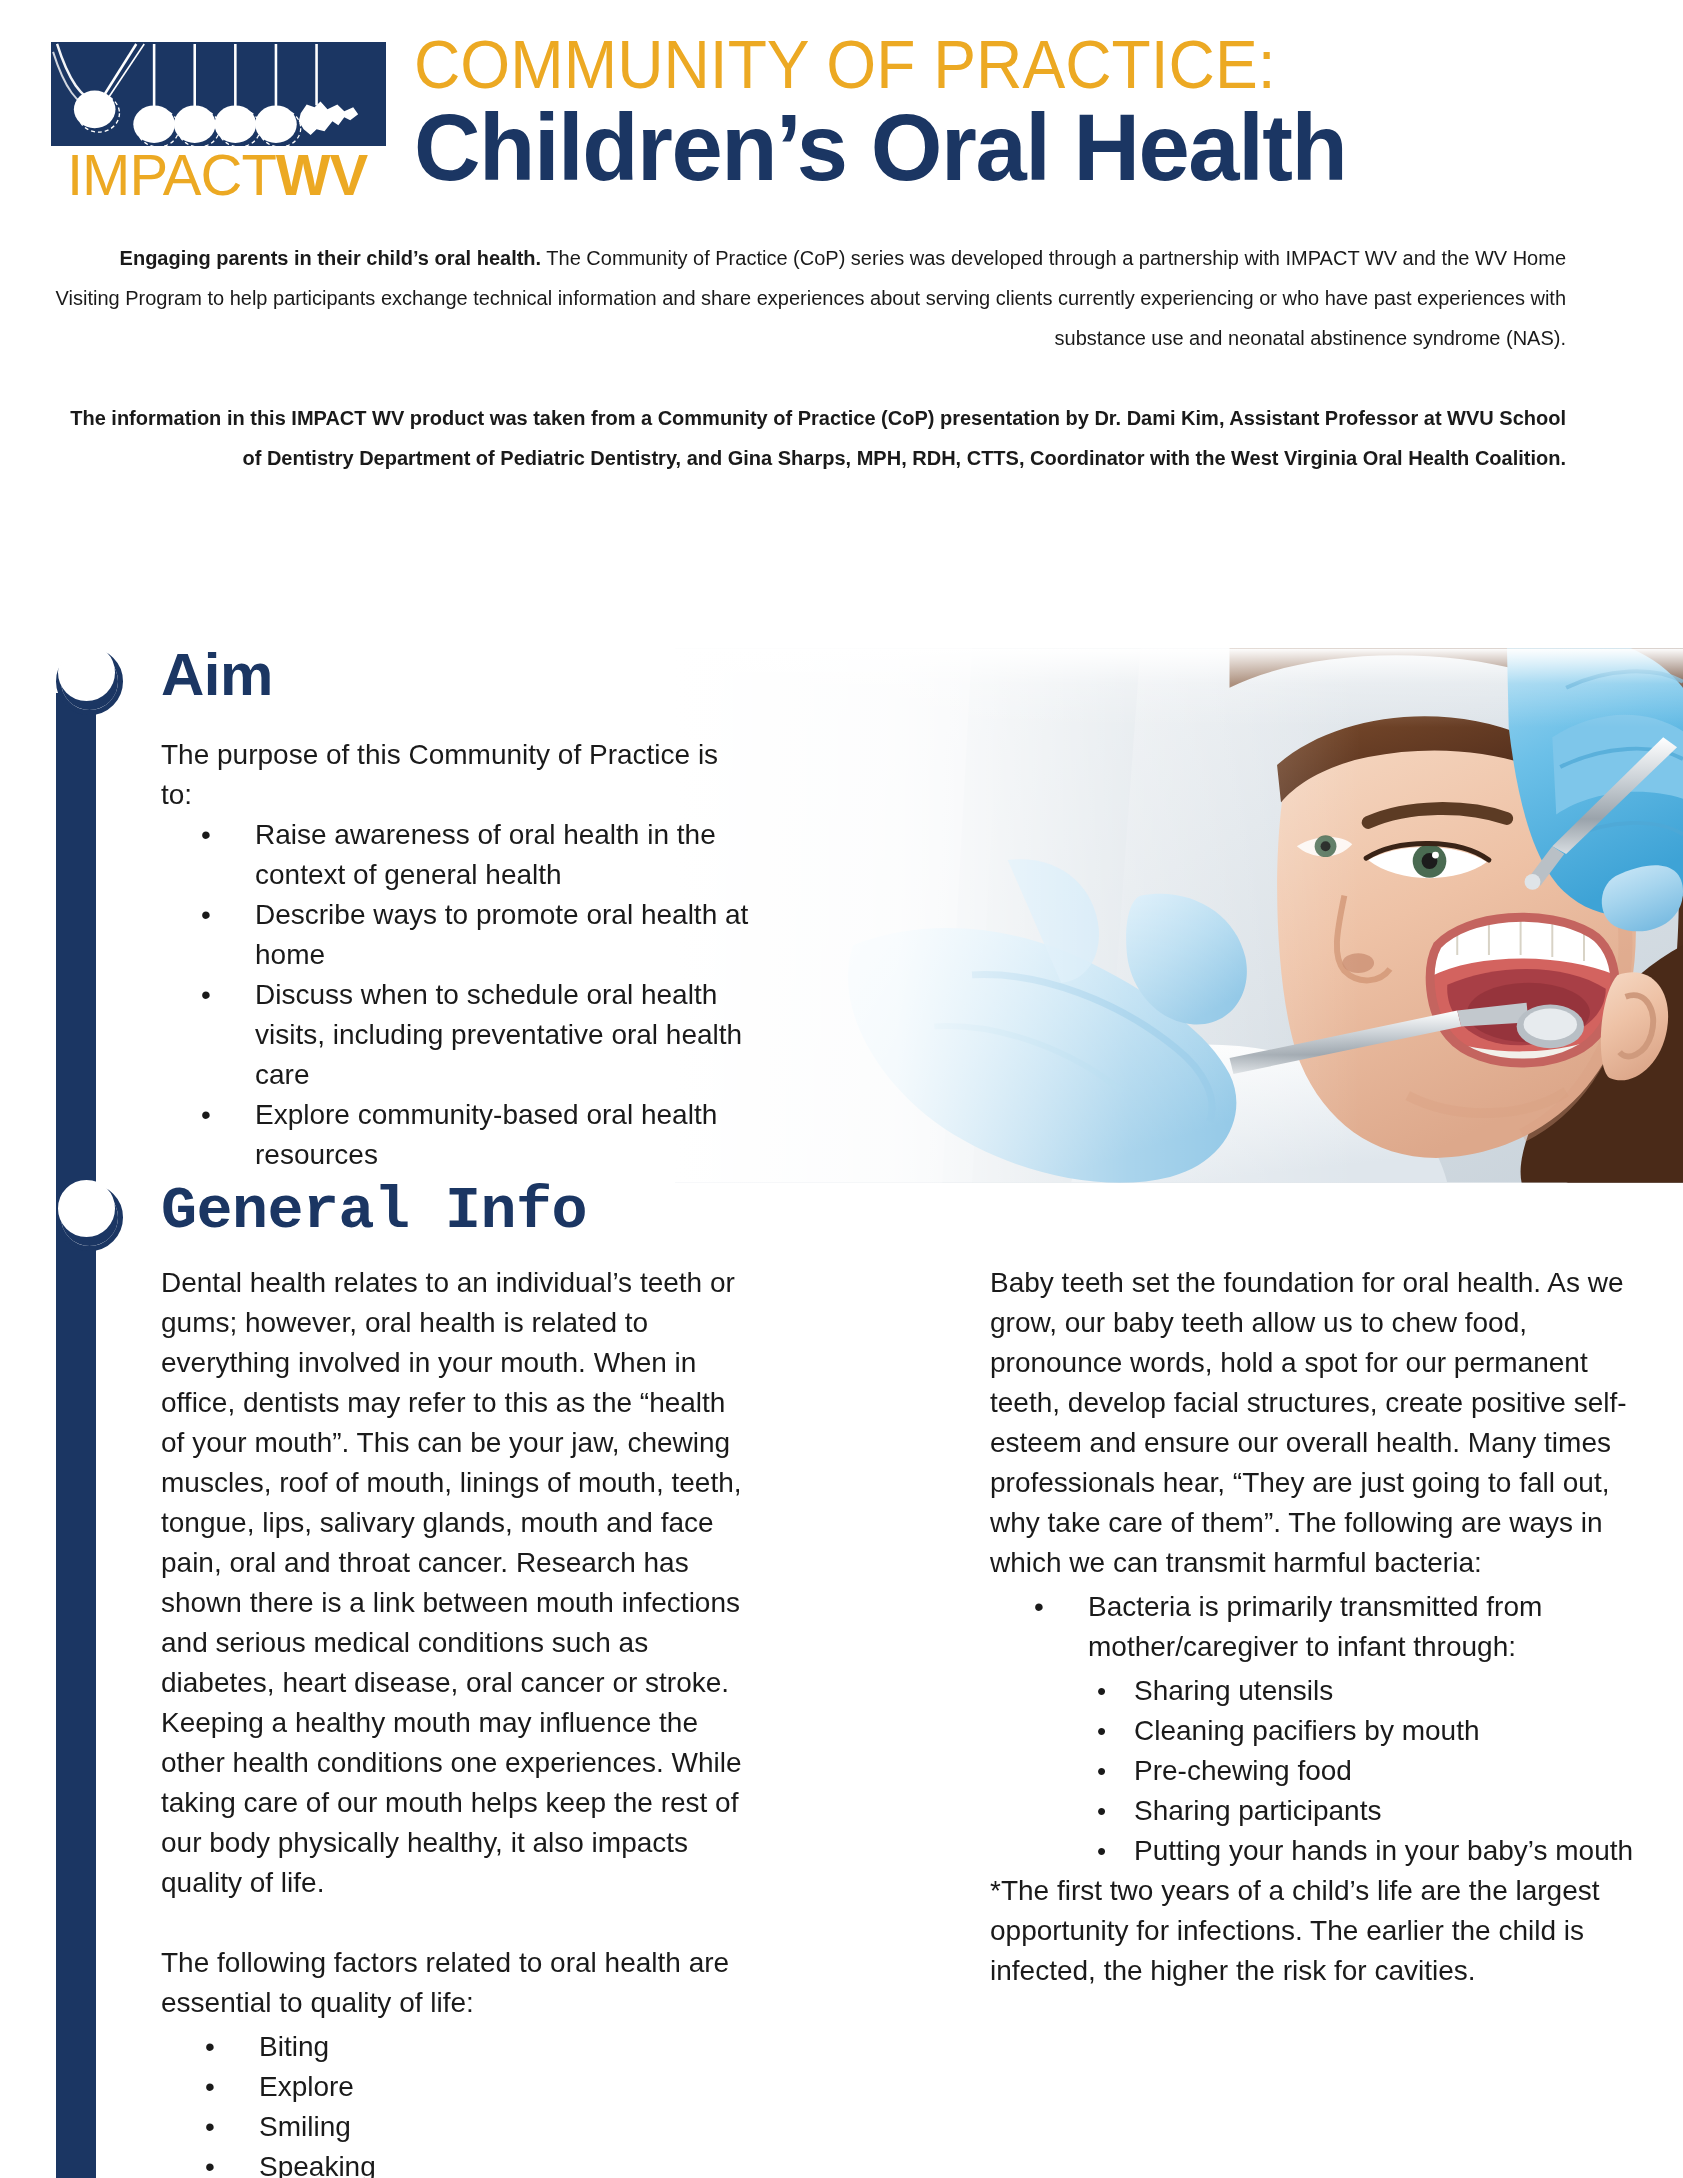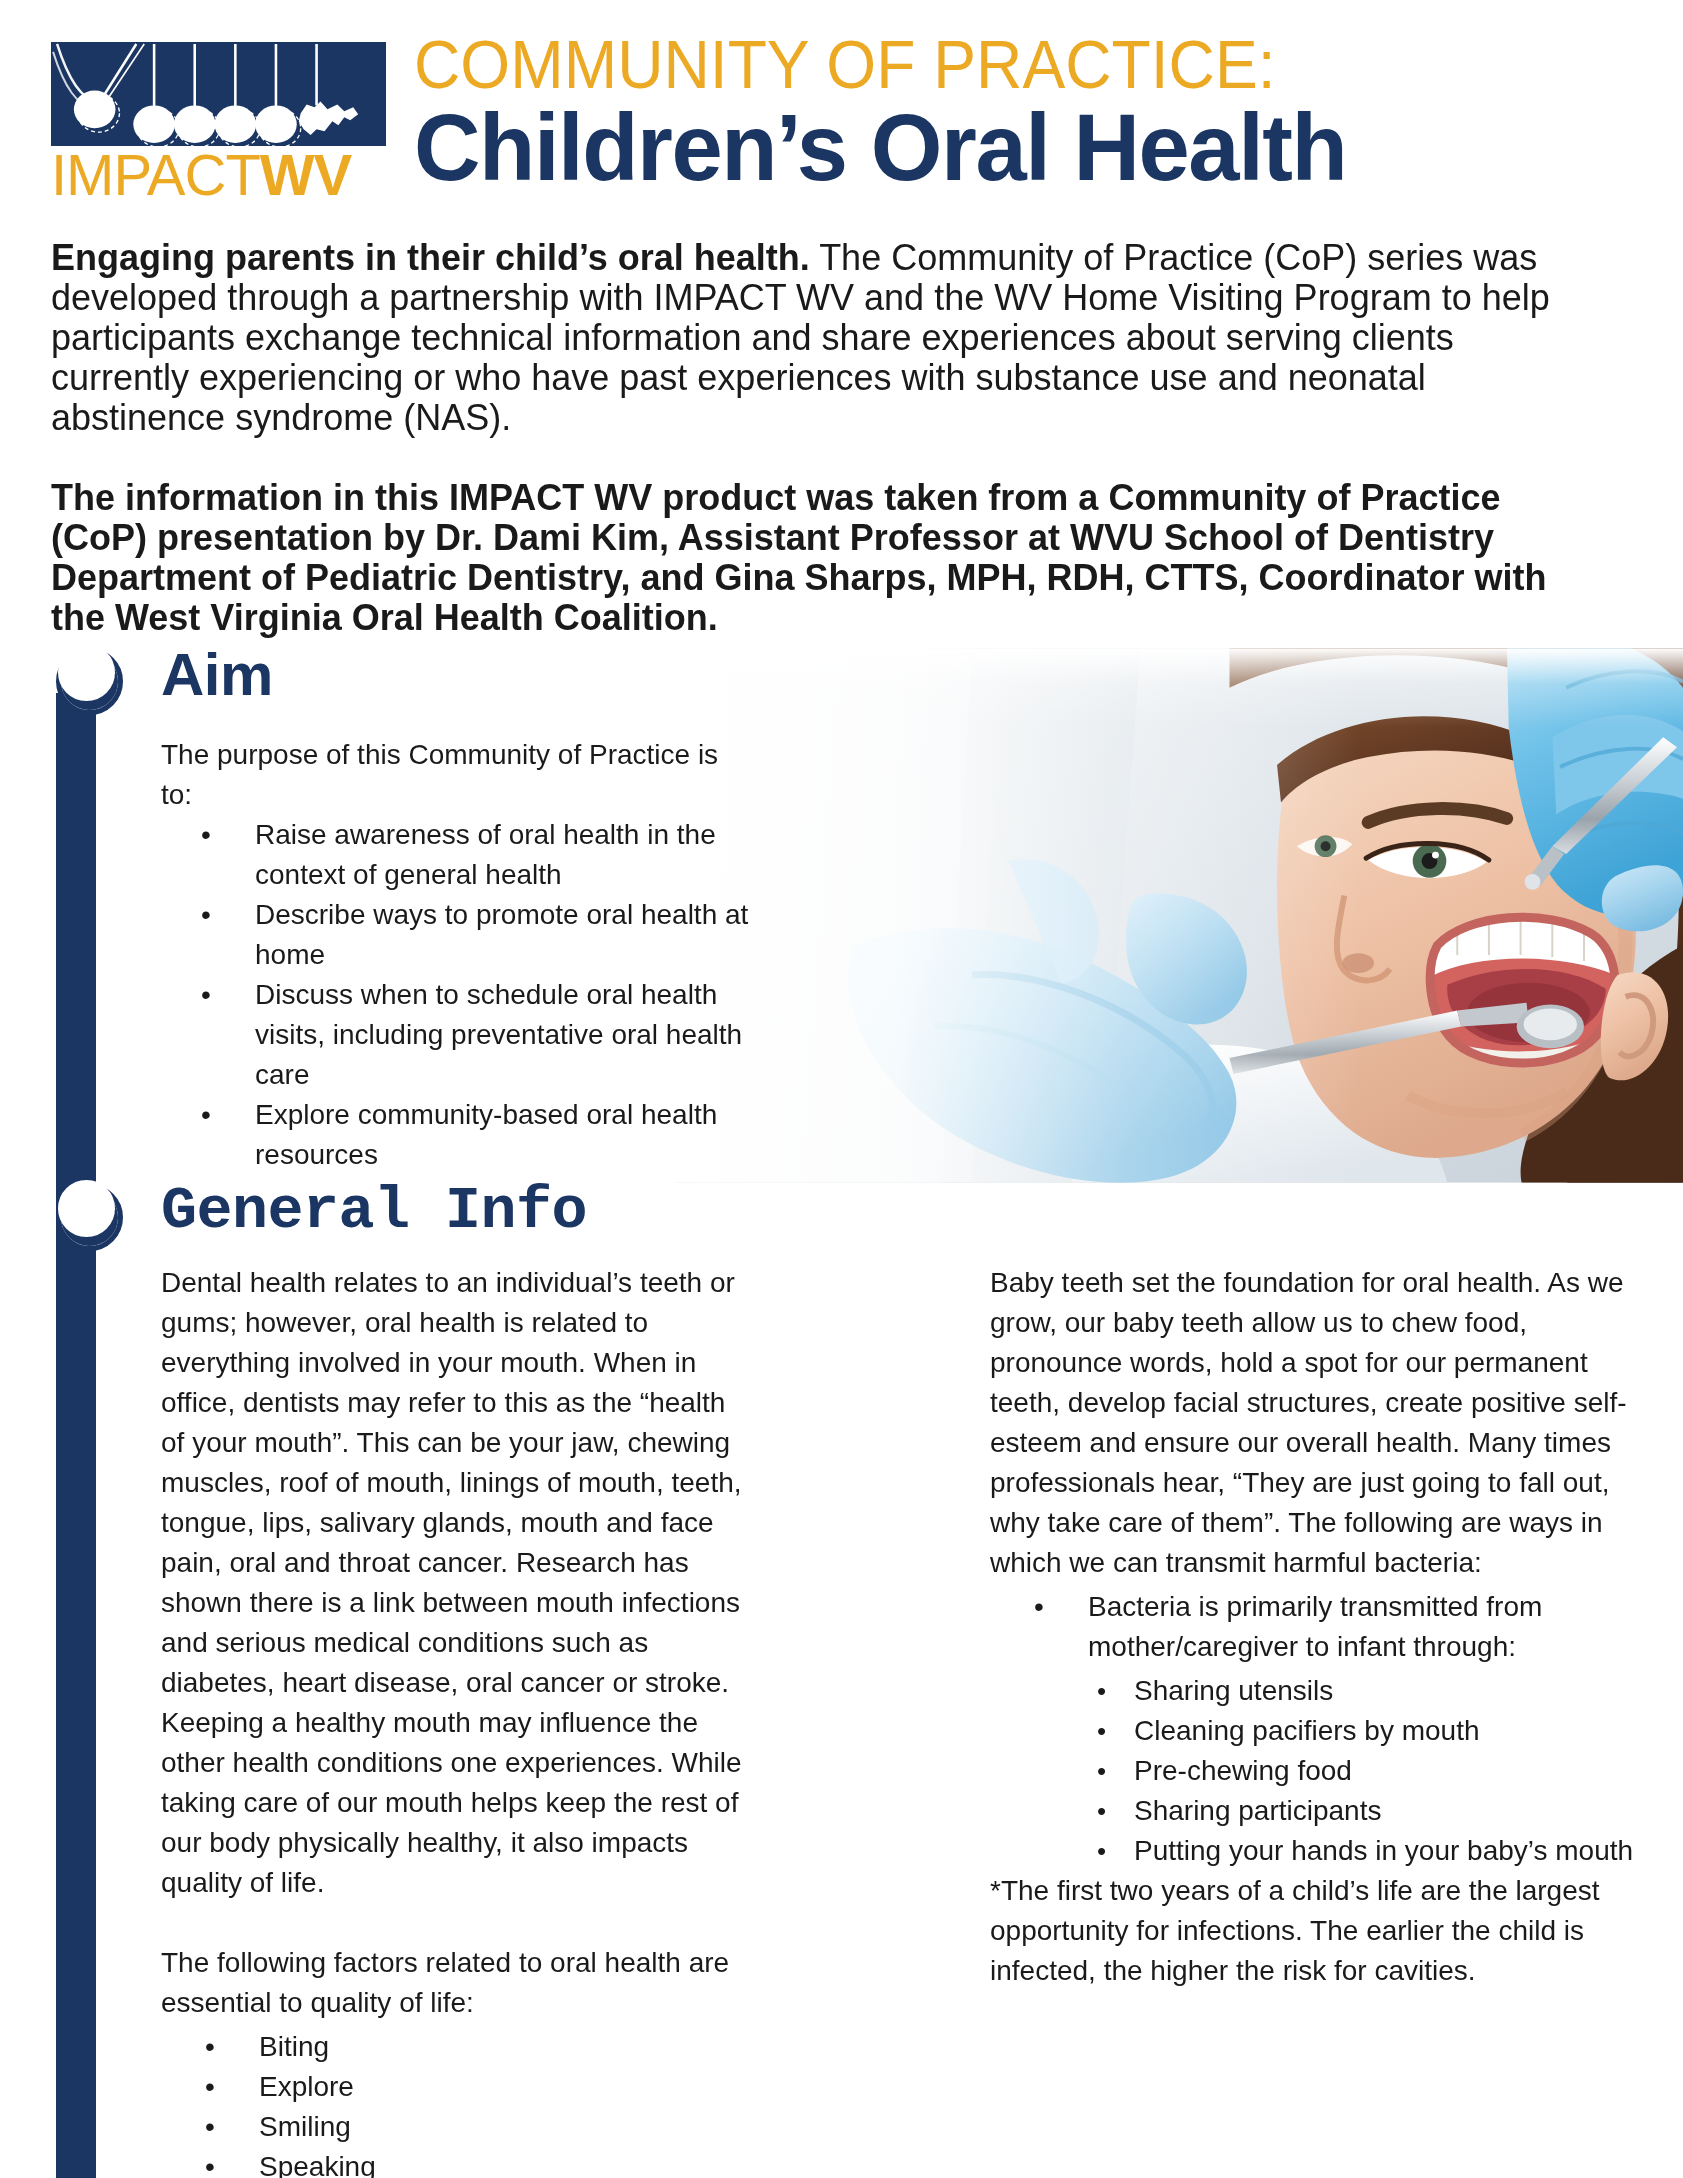--- a/index.html
+++ b/index.html
@@ -38,21 +38,21 @@
   .logo-cradle {
     position: relative;
     width: 335px;
     height: 104px;
     background: #1b3663;
     overflow: hidden;
   }
 
   .logo-wordmark {
     position: absolute;
-    left: 0;
+    left: 16px;
     top: 102px;
     font-size: 58px;
     line-height: 61px;
     letter-spacing: -1px;
     color: #eca923;
     white-space: nowrap;
     font-family: "Liberation Sans", sans-serif;
   }
   .logo-wordmark .impact { font-weight: 400; }
   .logo-wordmark .wv { font-weight: 700; }
@@ -86,23 +86,24 @@
     white-space: nowrap;
     margin-top: -4px;
   }
 
   
   .intro {
     position: absolute;
     left: 51px;
     top: 238px;
     width: 1515px;
-    font-size: 36px;
+    font-size: 20px;
     line-height: 40px;
     color: #1a1a1a;
+    text-align: right;
   }
   .intro p { margin: 0; }
   .intro .lead { font-weight: 700; }
   .intro .gap { height: 40px; }
   .intro .bold-block { font-weight: 700; }
 
   
   .rail {
     position: absolute;
     left: 56px;

